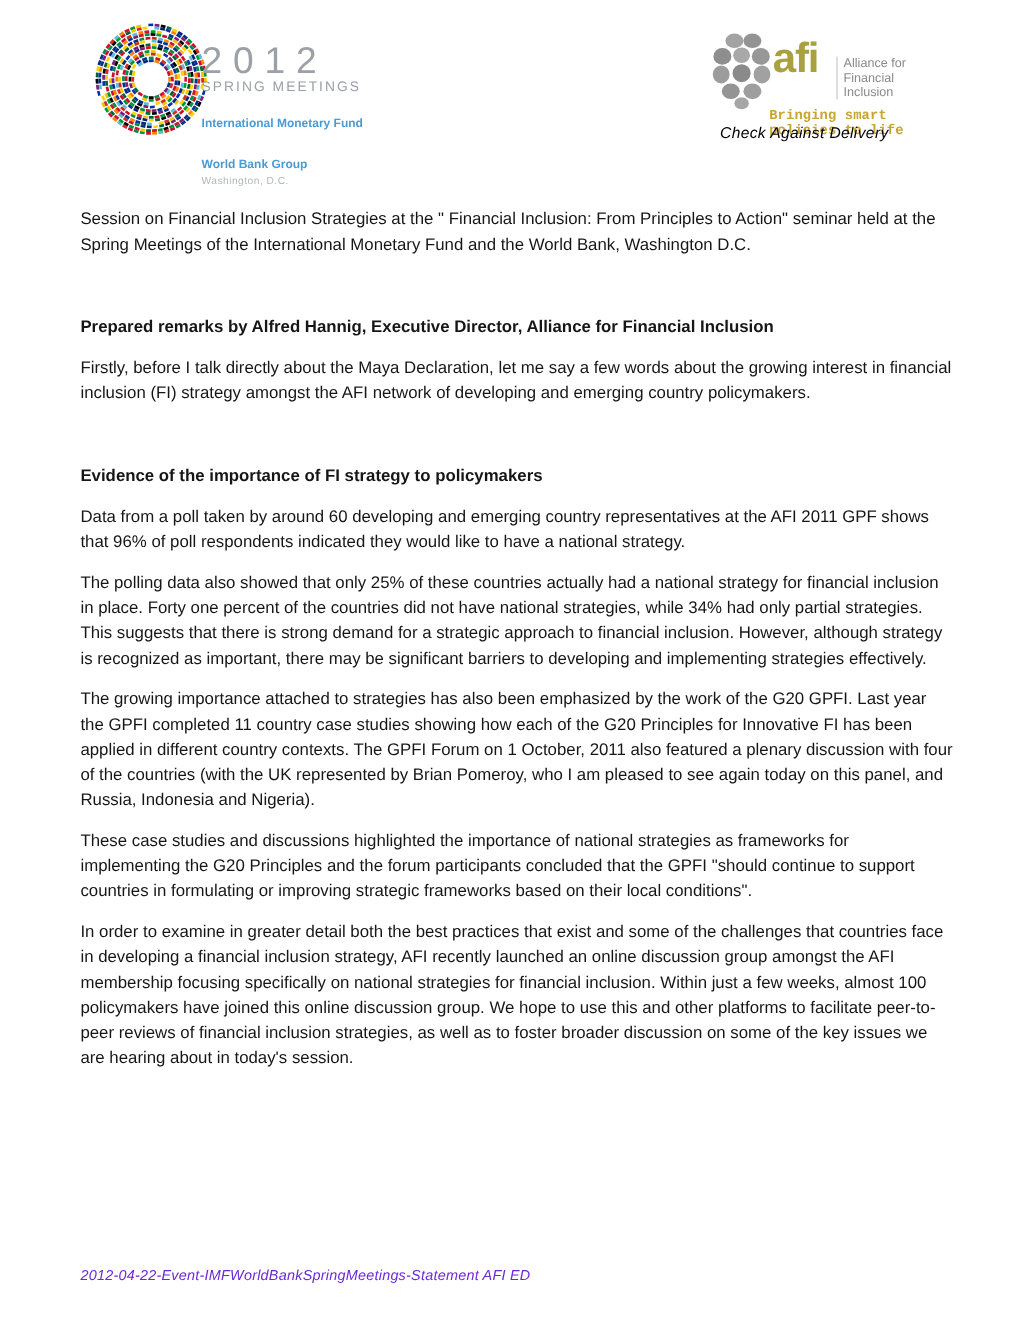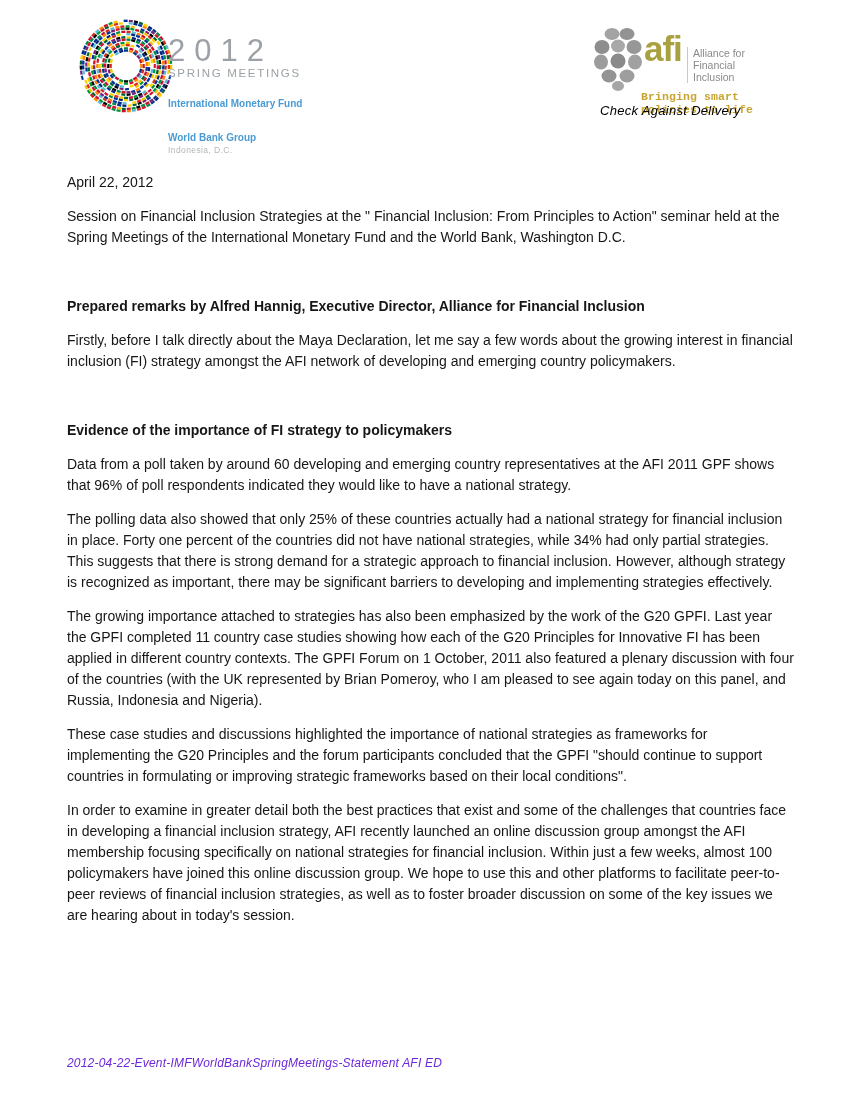--- a/index.html
+++ b/index.html
@@ -40,21 +40,21 @@
 
   
   .afi-logo{position:absolute;left:593px;top:26px;width:180px;height:66px;}
   .afi-cells{position:absolute;left:0;top:0;}
   .afi-word{
     position:absolute;left:51px;top:6px;
     font-size:35px;font-weight:700;color:var(--afi-olive);
     letter-spacing:-1px;line-height:34px;
   }
   .afi-name{
-    position:absolute;left:94px;top:21px;border-left:1px solid #c9c9c9;padding-left:5px;
+    position:absolute;left:104px;top:21px;border-left:1px solid #c9c9c9;padding-left:5px;
     font-size:10.5px;line-height:12px;color:var(--afi-text-gray);
   }
   .afi-tagline{
     position:absolute;left:48px;top:64px;
     font-size:11.5px;font-weight:700;color:var(--afi-gold);letter-spacing:0.1px;font-family:Liberation Mono, monospace;
   }
   .check-delivery{
     position:absolute;left:600px;top:103px;
     font-size:13px;font-style:italic;font-weight:400;color:#000;letter-spacing:0.3px;
   }
@@ -979,21 +979,21 @@
         <g transform="translate(44.77 95.40) rotate(548.5)">
           <rect x="-2" y="-2.3" width="4" height="2.3" fill="#009739"></rect>
           <rect x="-2" y="0" width="4" height="2.3" fill="#f4c300"></rect>
         </g>
       </svg>
     <div class="spring-text">
       <div class="spring-year">2012</div>
       <div class="spring-title">SPRING MEETINGS</div>
       <div class="spring-imf">International Monetary Fund</div>
       <div class="spring-wbg">World Bank Group</div>
-      <div class="spring-wash">Indonesia, D.C.</div>
+      <div class="spring-wash">Washington, D.C.</div>
     </div>
   </div>
 
   <div class="afi-logo">
     <svg class="afi-cells" width="52" height="66" viewBox="0 0 52 66">
       <ellipse cx="19" cy="8" rx="7.5" ry="6" fill="#a3a3a3"></ellipse>
       <ellipse cx="34" cy="8" rx="7.5" ry="6" fill="#939393"></ellipse>
       <ellipse cx="9" cy="21" rx="7.5" ry="7" fill="#8e8e8e"></ellipse>
       <ellipse cx="25" cy="20" rx="7" ry="6.5" fill="#a8a8a8"></ellipse>
       <ellipse cx="41" cy="21" rx="7.5" ry="7" fill="#979797"></ellipse>
@@ -1008,21 +1008,20 @@
     <div class="afi-name">
       <div>Alliance for</div>
       <div>Financial Inclusion</div>
     </div>
     <div class="afi-tagline">Bringing smart policies to life</div>
   </div>
 
   <div class="check-delivery">Check Against Delivery</div>
 
   <div class="doc-body">
-    <p class="block date">April 22, 2012</p>
     <p class="block paragraph">Session on Financial Inclusion Strategies at the " Financial Inclusion: From Principles to Action" seminar held at the Spring Meetings of the International Monetary Fund and the World Bank, Washington D.C.</p>
     <p class="block heading">Prepared remarks by Alfred Hannig, Executive Director, Alliance for Financial Inclusion</p>
     <p class="block paragraph">Firstly, before I talk directly about the Maya Declaration, let me say a few words about the growing interest in financial inclusion (FI) strategy amongst the AFI network of developing and emerging country policymakers.</p>
     <p class="block heading">Evidence of the importance of FI strategy to policymakers</p>
     <p class="block paragraph">Data from a poll taken by around 60 developing and emerging country representatives at the AFI 2011 GPF shows that 96% of poll respondents indicated they would like to have a national strategy.</p>
     <p class="block paragraph">The polling data also showed that only 25% of these countries actually had a national strategy for financial inclusion in place. Forty one percent of the countries did not have national strategies, while 34% had only partial strategies. This suggests that there is strong demand for a strategic approach to financial inclusion. However, although strategy is recognized as important, there may be significant barriers to developing and implementing strategies effectively.</p>
     <p class="block paragraph">The growing importance attached to strategies has also been emphasized by the work of the G20 GPFI. Last year the GPFI completed 11 country case studies showing how each of the G20 Principles for Innovative FI has been applied in different country contexts. The GPFI Forum on 1 October, 2011 also featured a plenary discussion with four of the countries (with the UK represented by Brian Pomeroy, who I am pleased to see again today on this panel, and Russia, Indonesia and Nigeria).</p>
     <p class="block paragraph">These case studies and discussions highlighted the importance of national strategies as frameworks for implementing the G20 Principles and the forum participants concluded that the GPFI "should continue to support countries in formulating or improving strategic frameworks based on their local conditions".</p>
     <p class="block paragraph">In order to examine in greater detail both the best practices that exist and some of the challenges that countries face in developing a financial inclusion strategy, AFI recently launched an online discussion group amongst the AFI membership focusing specifically on national strategies for financial inclusion. Within just a few weeks, almost 100 policymakers have joined this online discussion group. We hope to use this and other platforms to facilitate peer-to-peer reviews of financial inclusion strategies, as well as to foster broader discussion on some of the key issues we are hearing about in today's session.</p>
   </div>

